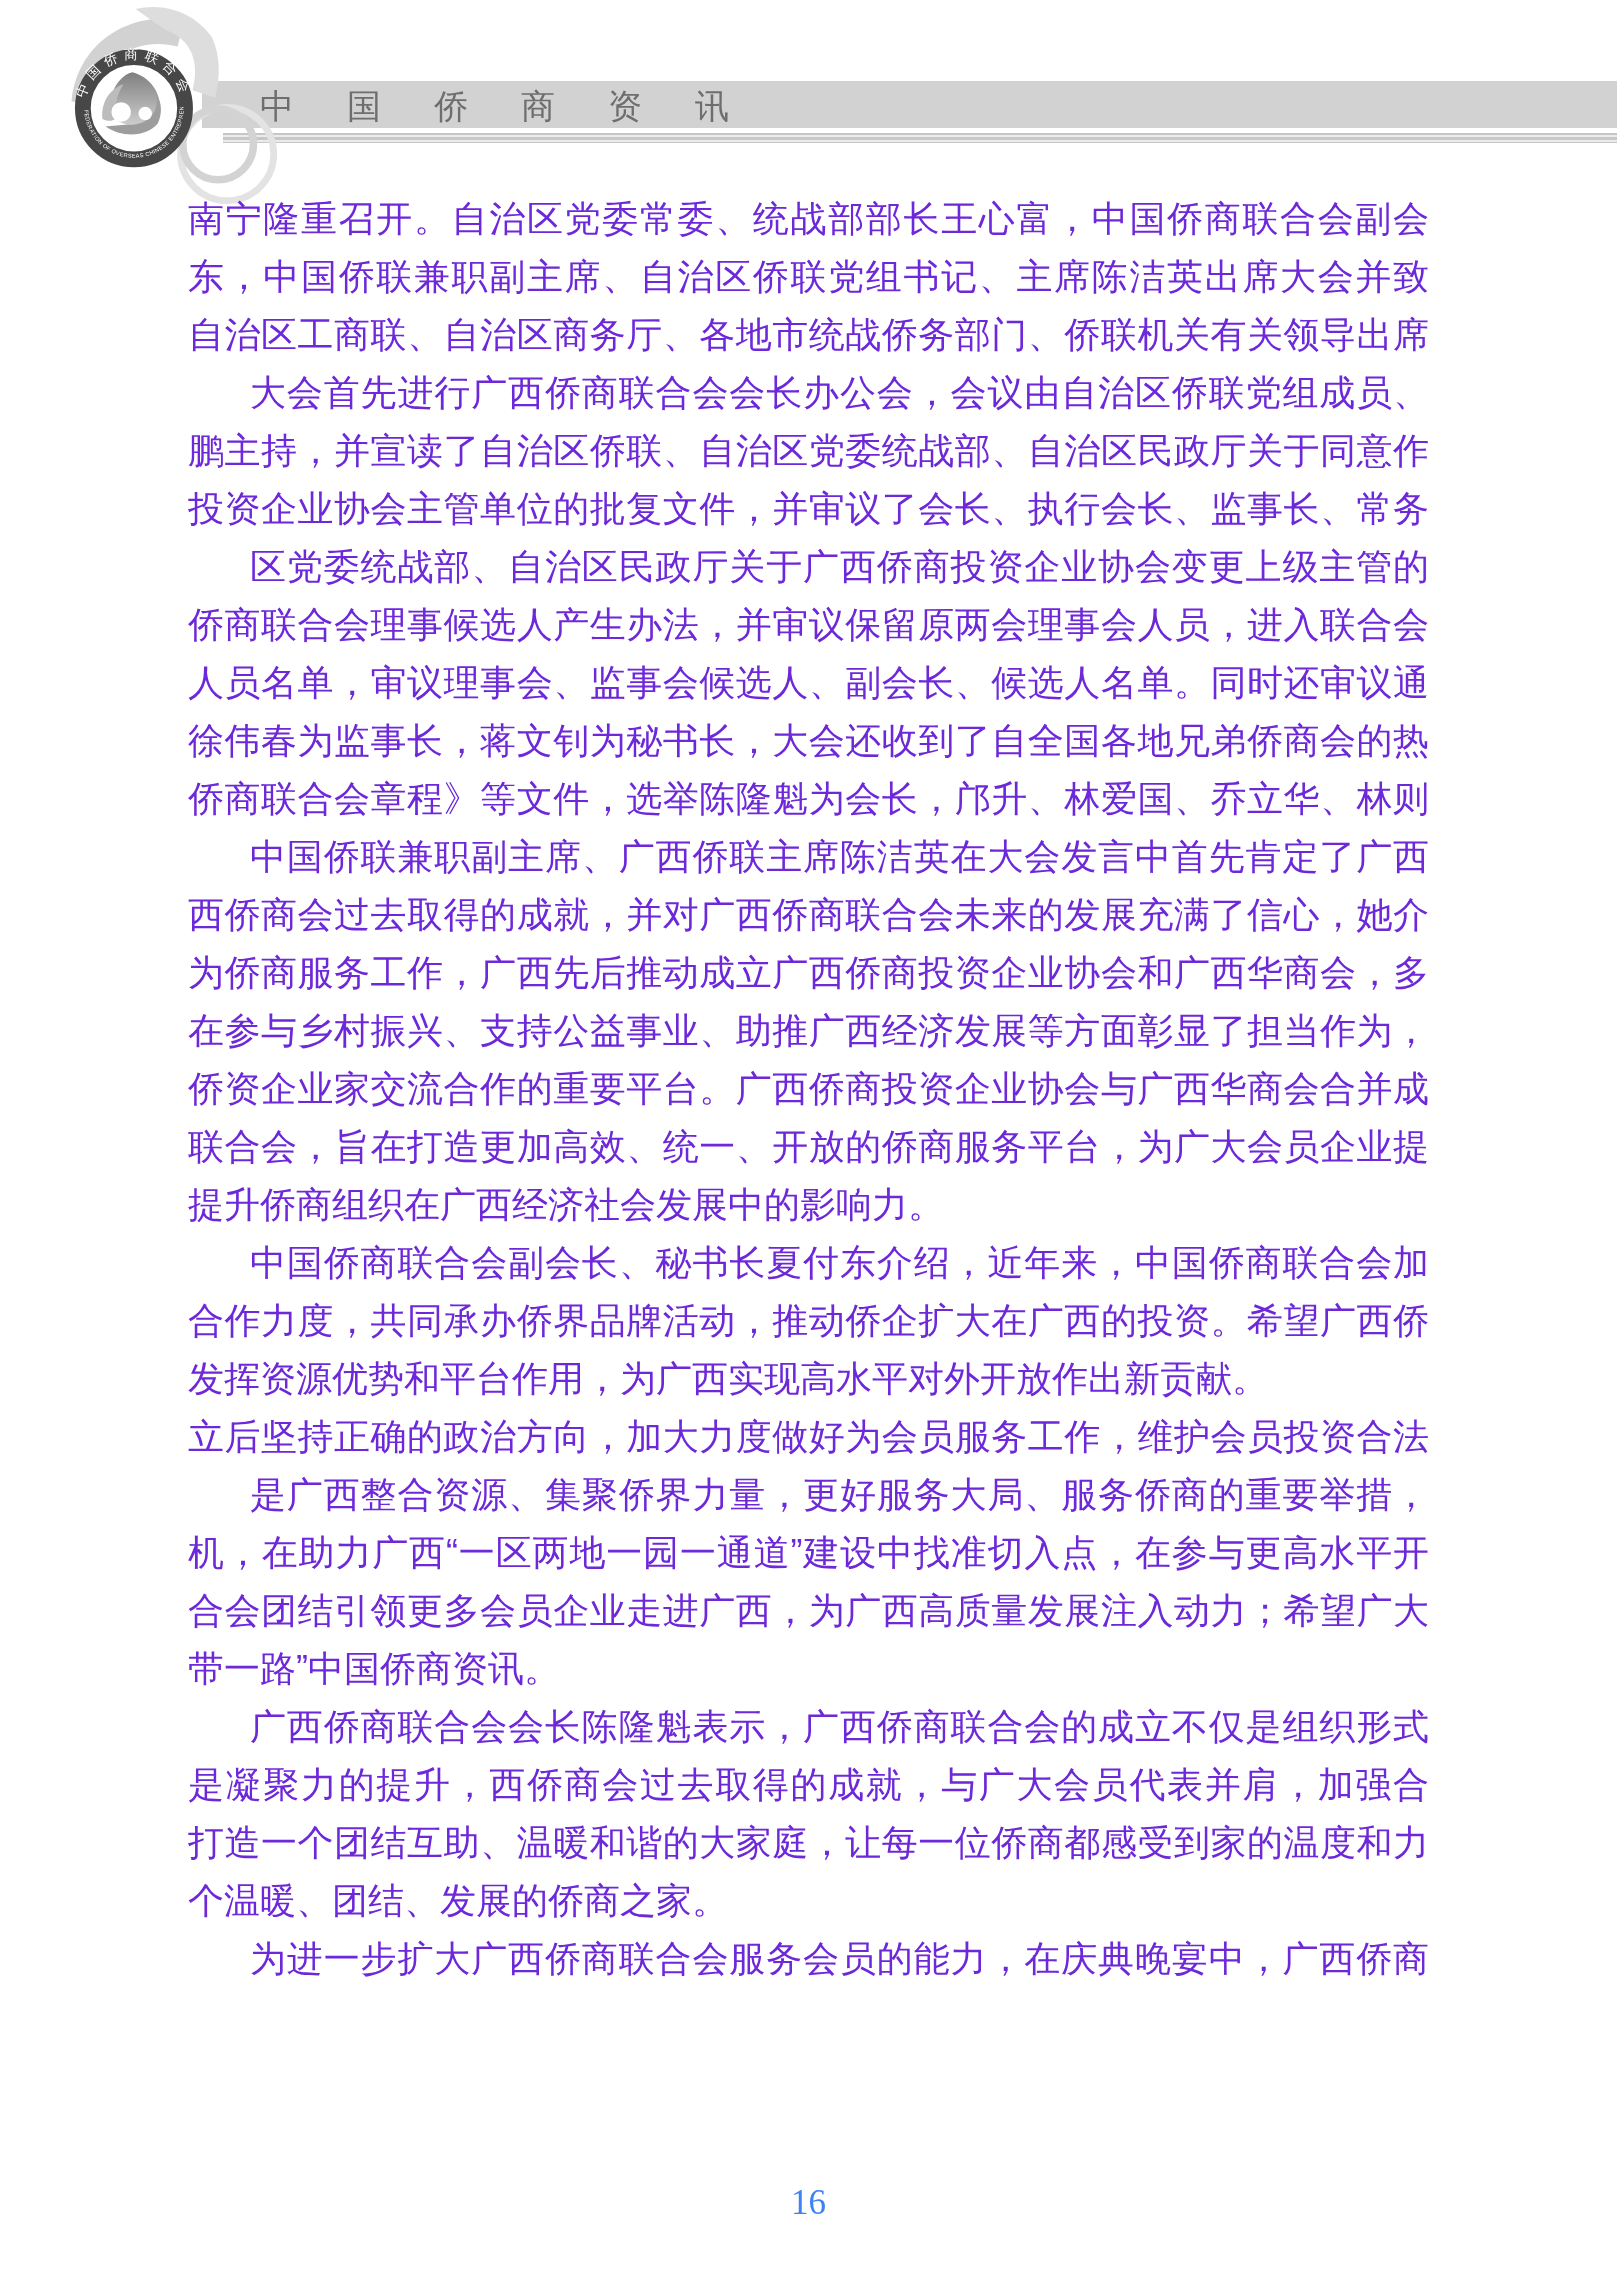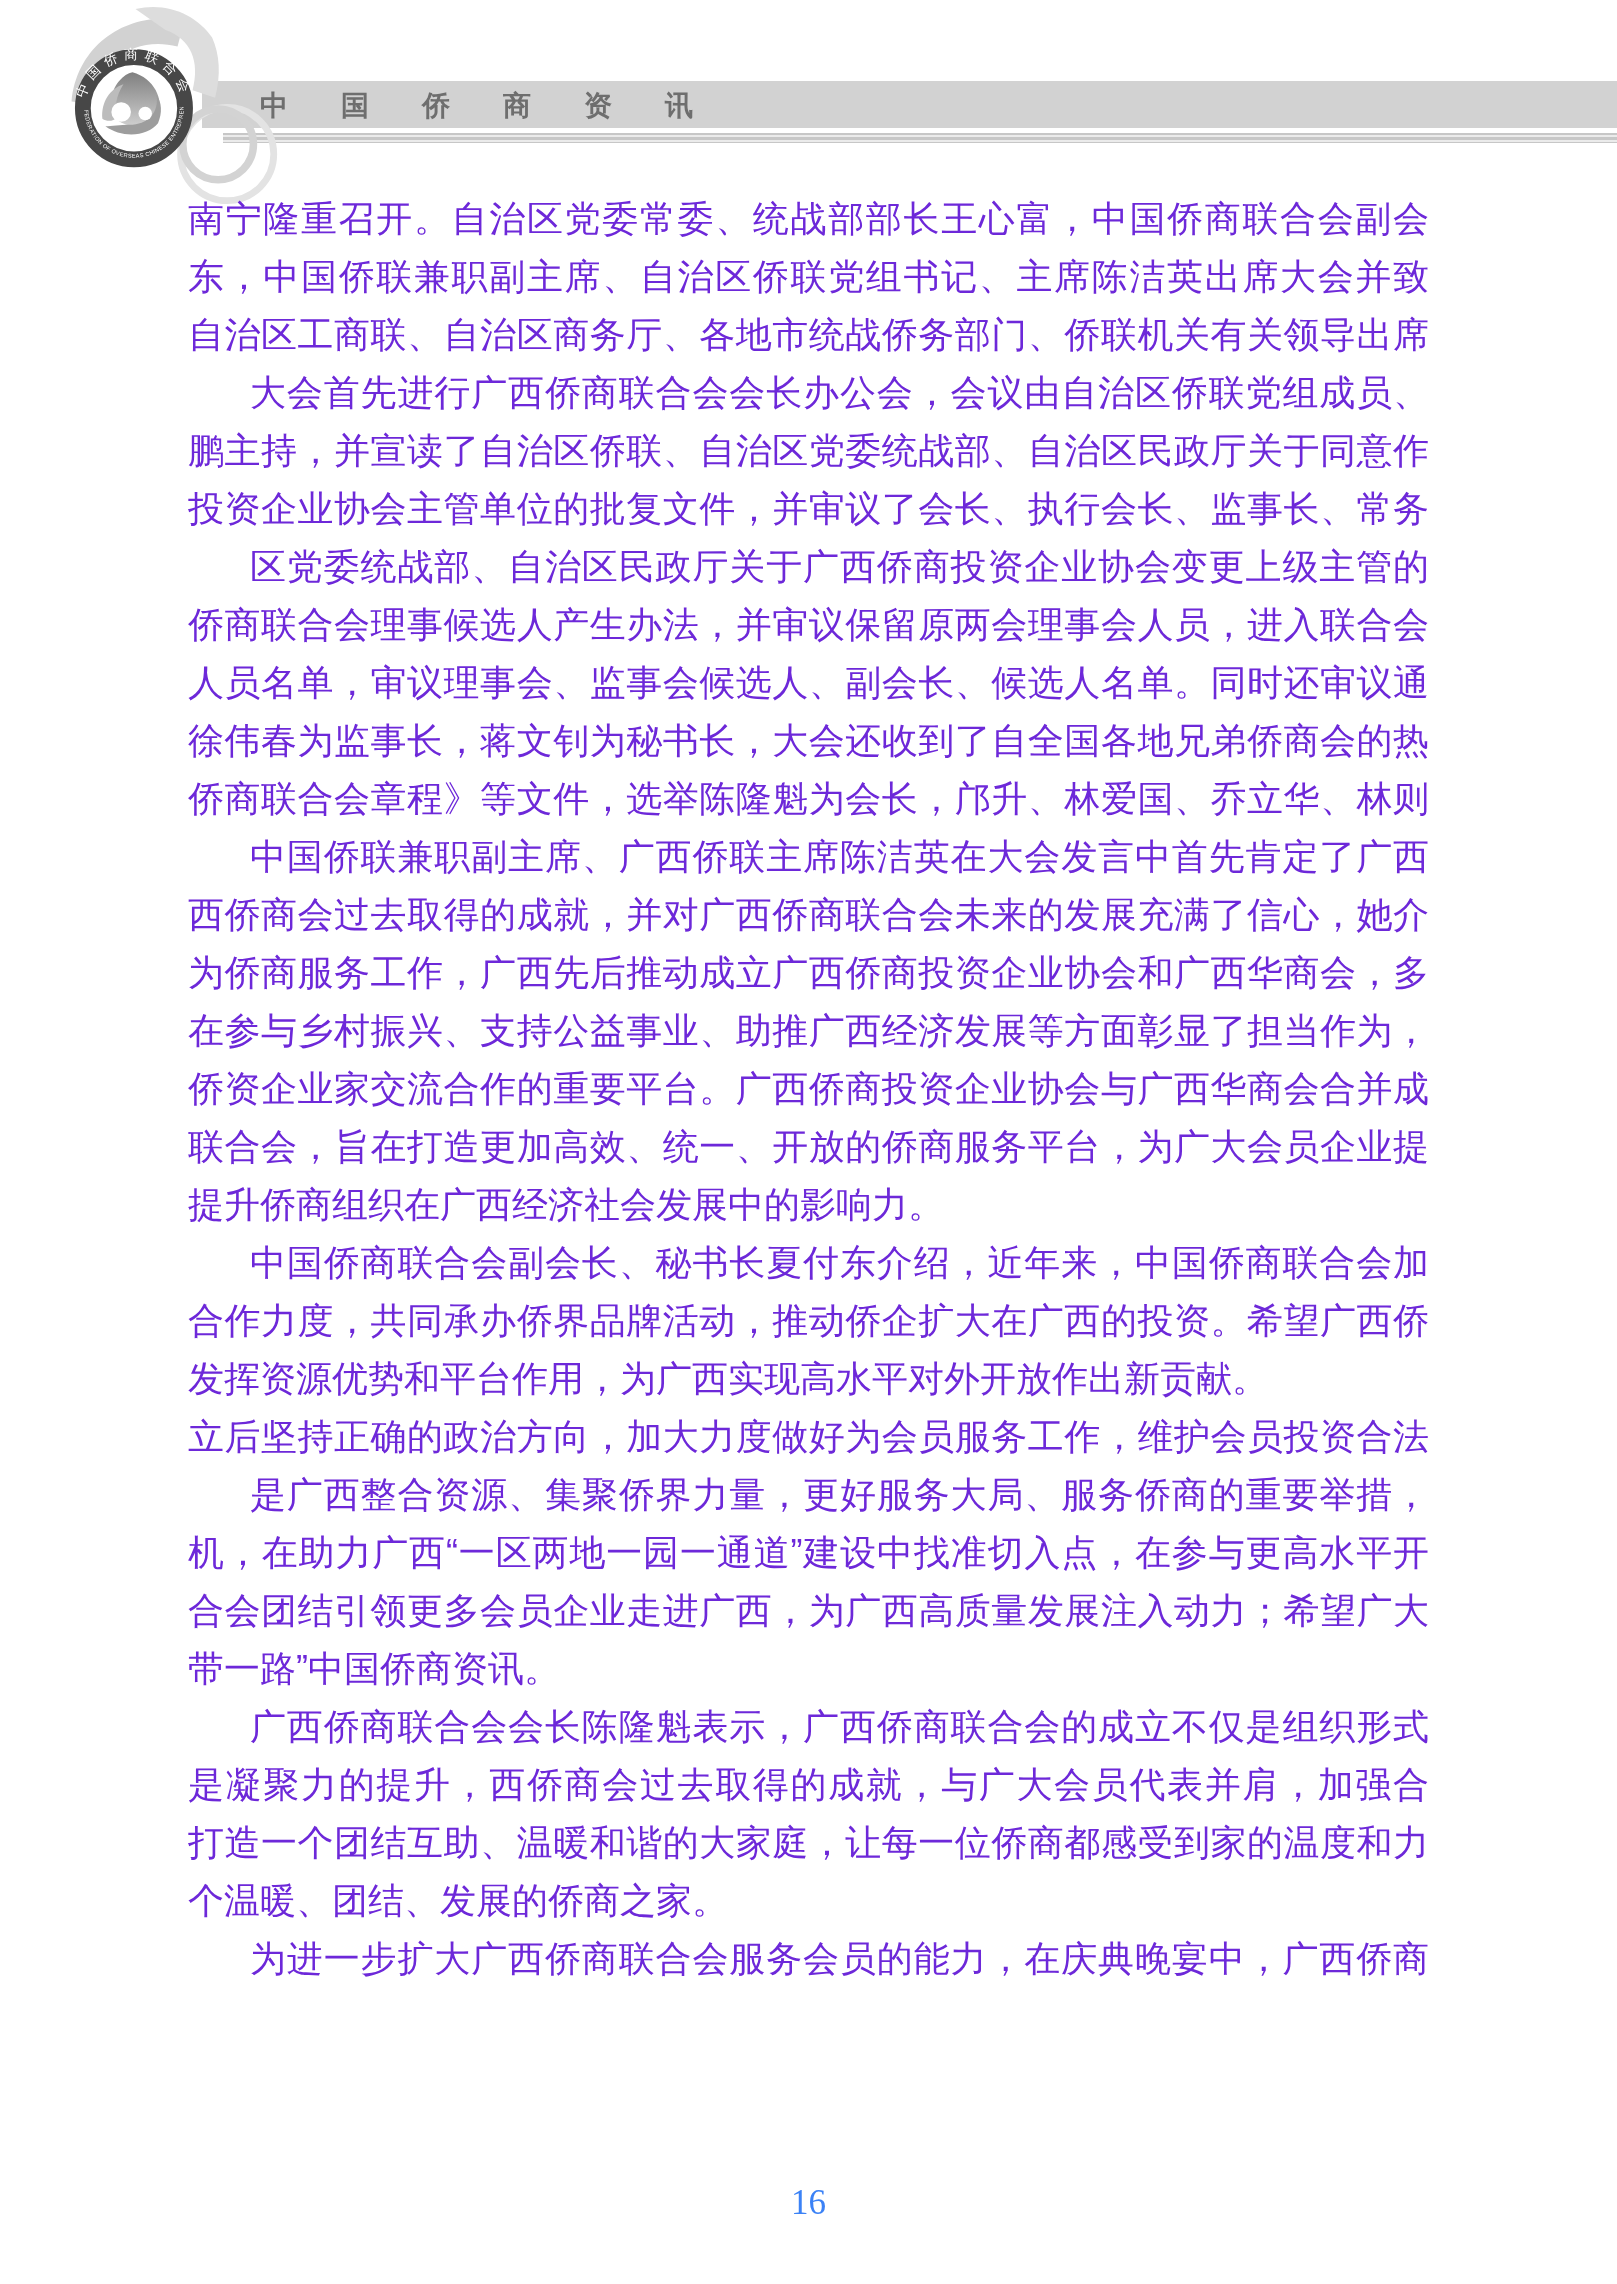--- a/index.html
+++ b/index.html
@@ -11,23 +11,23 @@
     overflow:hidden;
   }
   
   .band{
     position:absolute;left:202px;top:81px;
     width:1416px;height:47px;
     background:#d2d2d2;
   }
   .band-title{
     position:absolute;left:260px;top:81px;height:47px;
-    line-height:50px;font-size:28px;color:#6e6e6e;
+    line-height:50px;font-size:34px;color:#6e6e6e;
     letter-spacing:53px;white-space:nowrap;
-    font-weight:700;
+    font-weight:400;
   }
   .stripes{
     position:absolute;left:223px;top:133px;
     width:1394px;height:9.8px;
     background:repeating-linear-gradient(to bottom,#c7c7c7 0 2.3px,#ebebeb 2.3px 4.5px);
   }
   .logo-svg{position:absolute;left:30px;top:0px;width:256px;height:233px;}
   
   .article{
     position:absolute;left:188px;top:190px;width:1241px;

